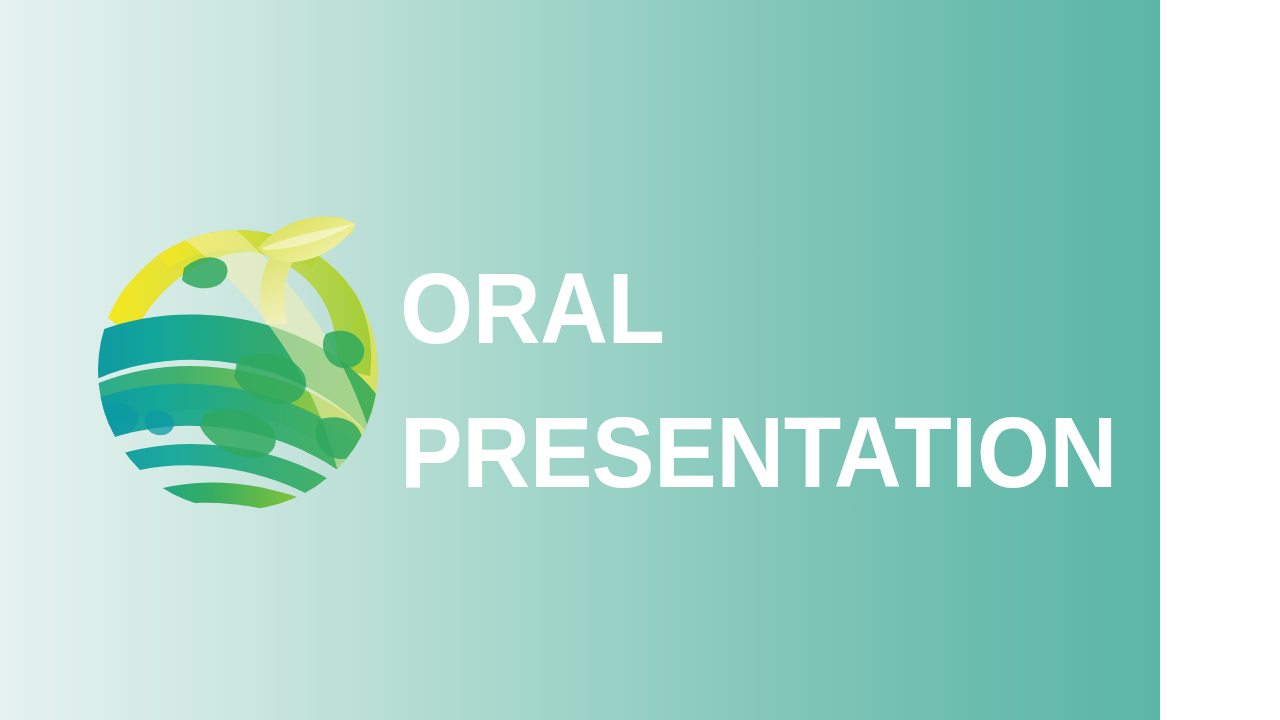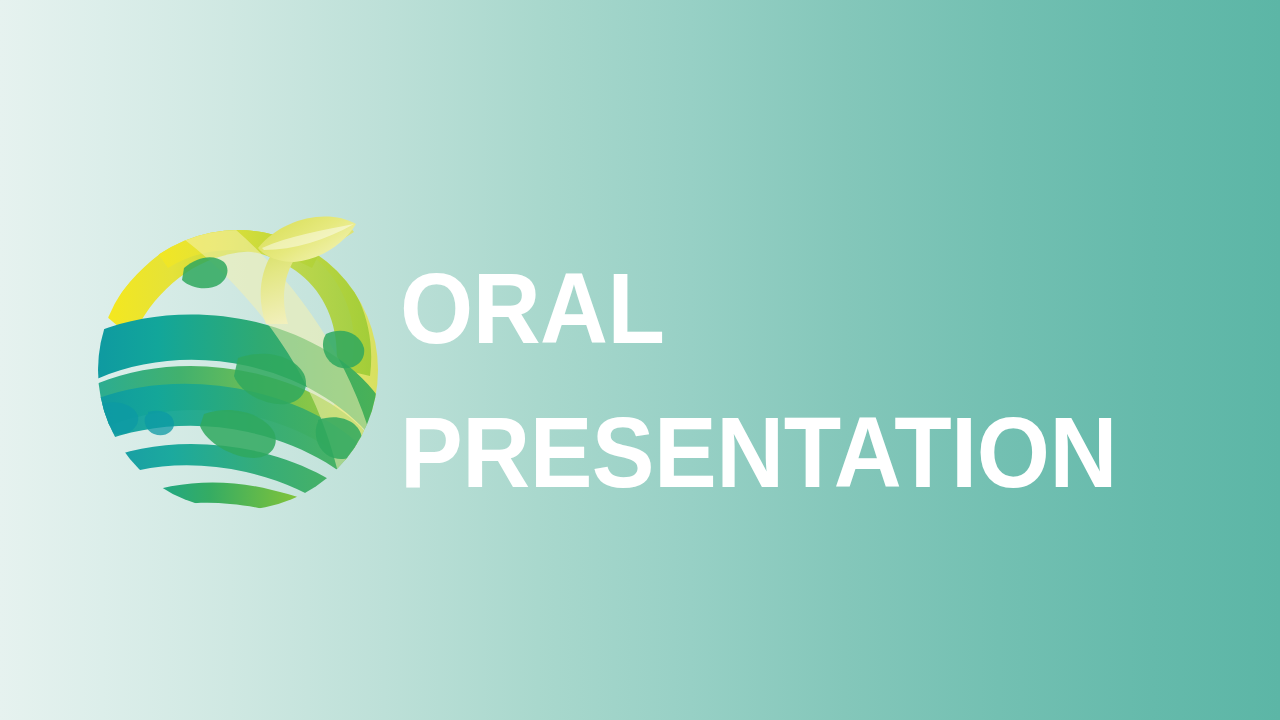--- a/index.html
+++ b/index.html
@@ -4,21 +4,21 @@
 <title>Oral Presentation Title Slide</title>
 <style>
   html, body {
     margin: 0;
     padding: 0;
     background: #ffffff;
   }
 
   #slide {
     position: relative;
-    width: 1280px;
+    width: 1160px;
     height: 720px;
     overflow: hidden;
     font-family: "Liberation Sans", "DejaVu Sans", sans-serif;
     background: linear-gradient(
       to right,
       #e6f2ef 0%,
       #dceeea 8%,
       #cfe8e2 18%,
       #bde0d8 30%,
       #a9d8cd 42%,

